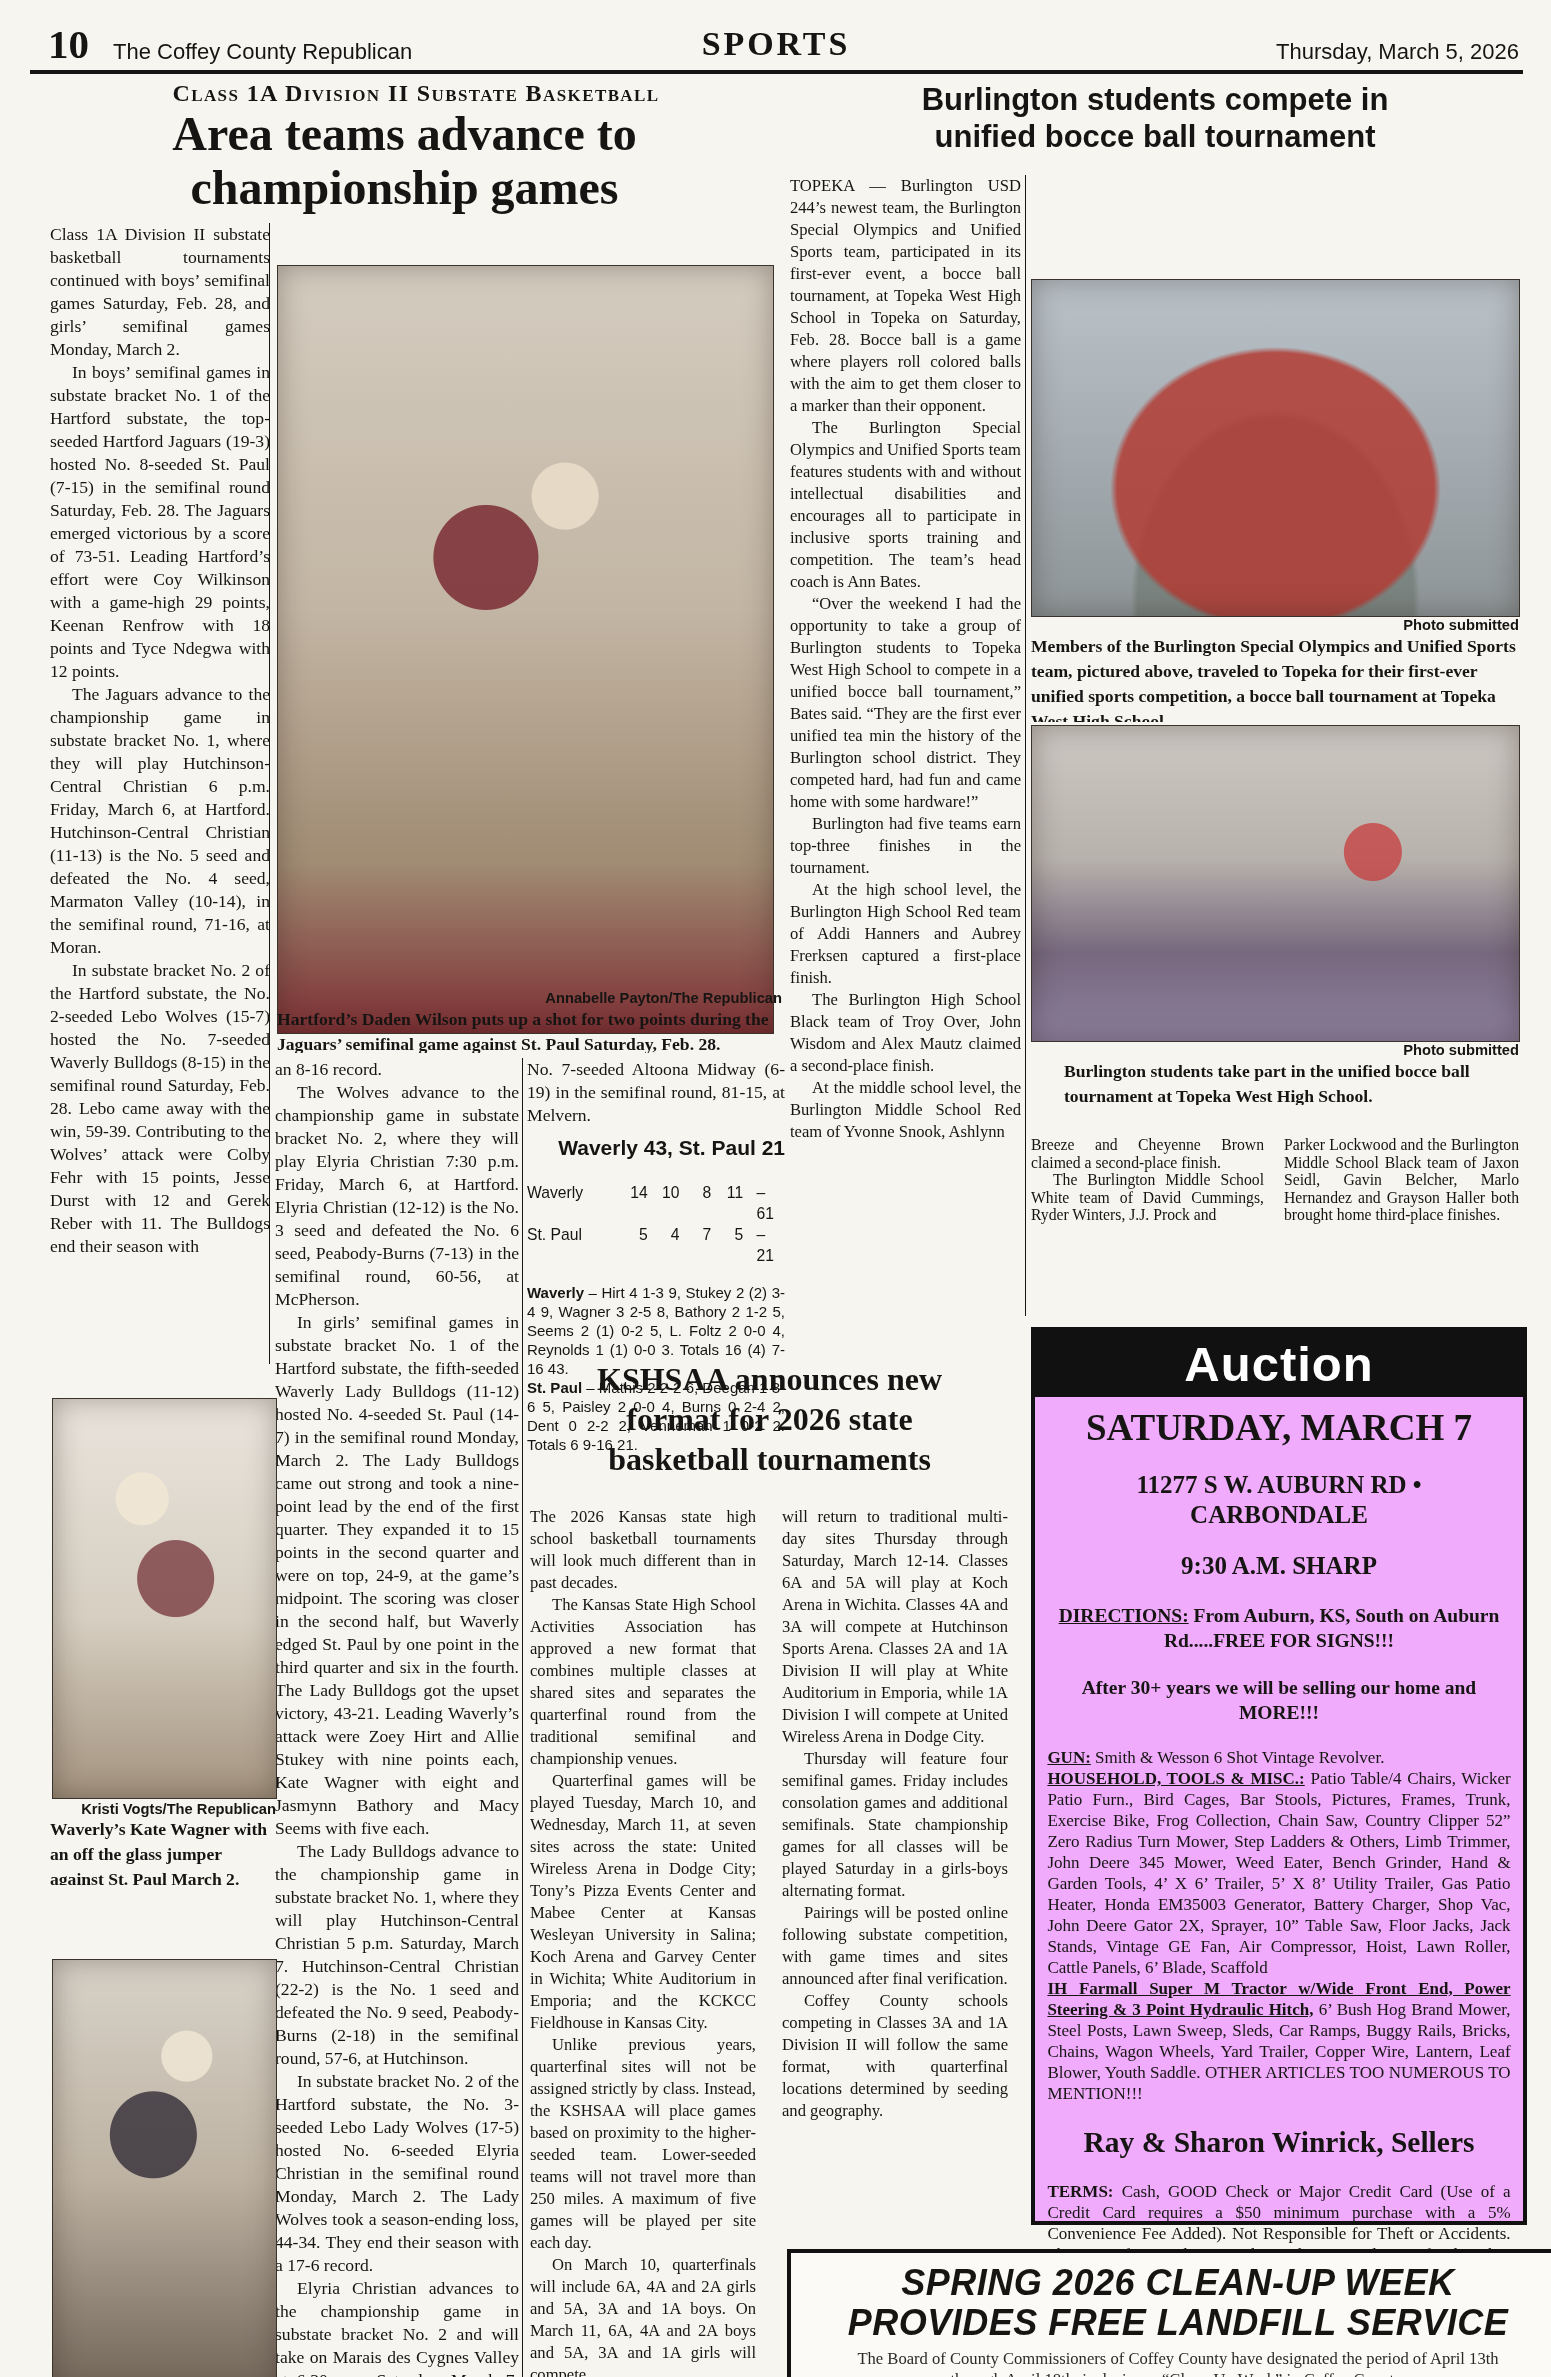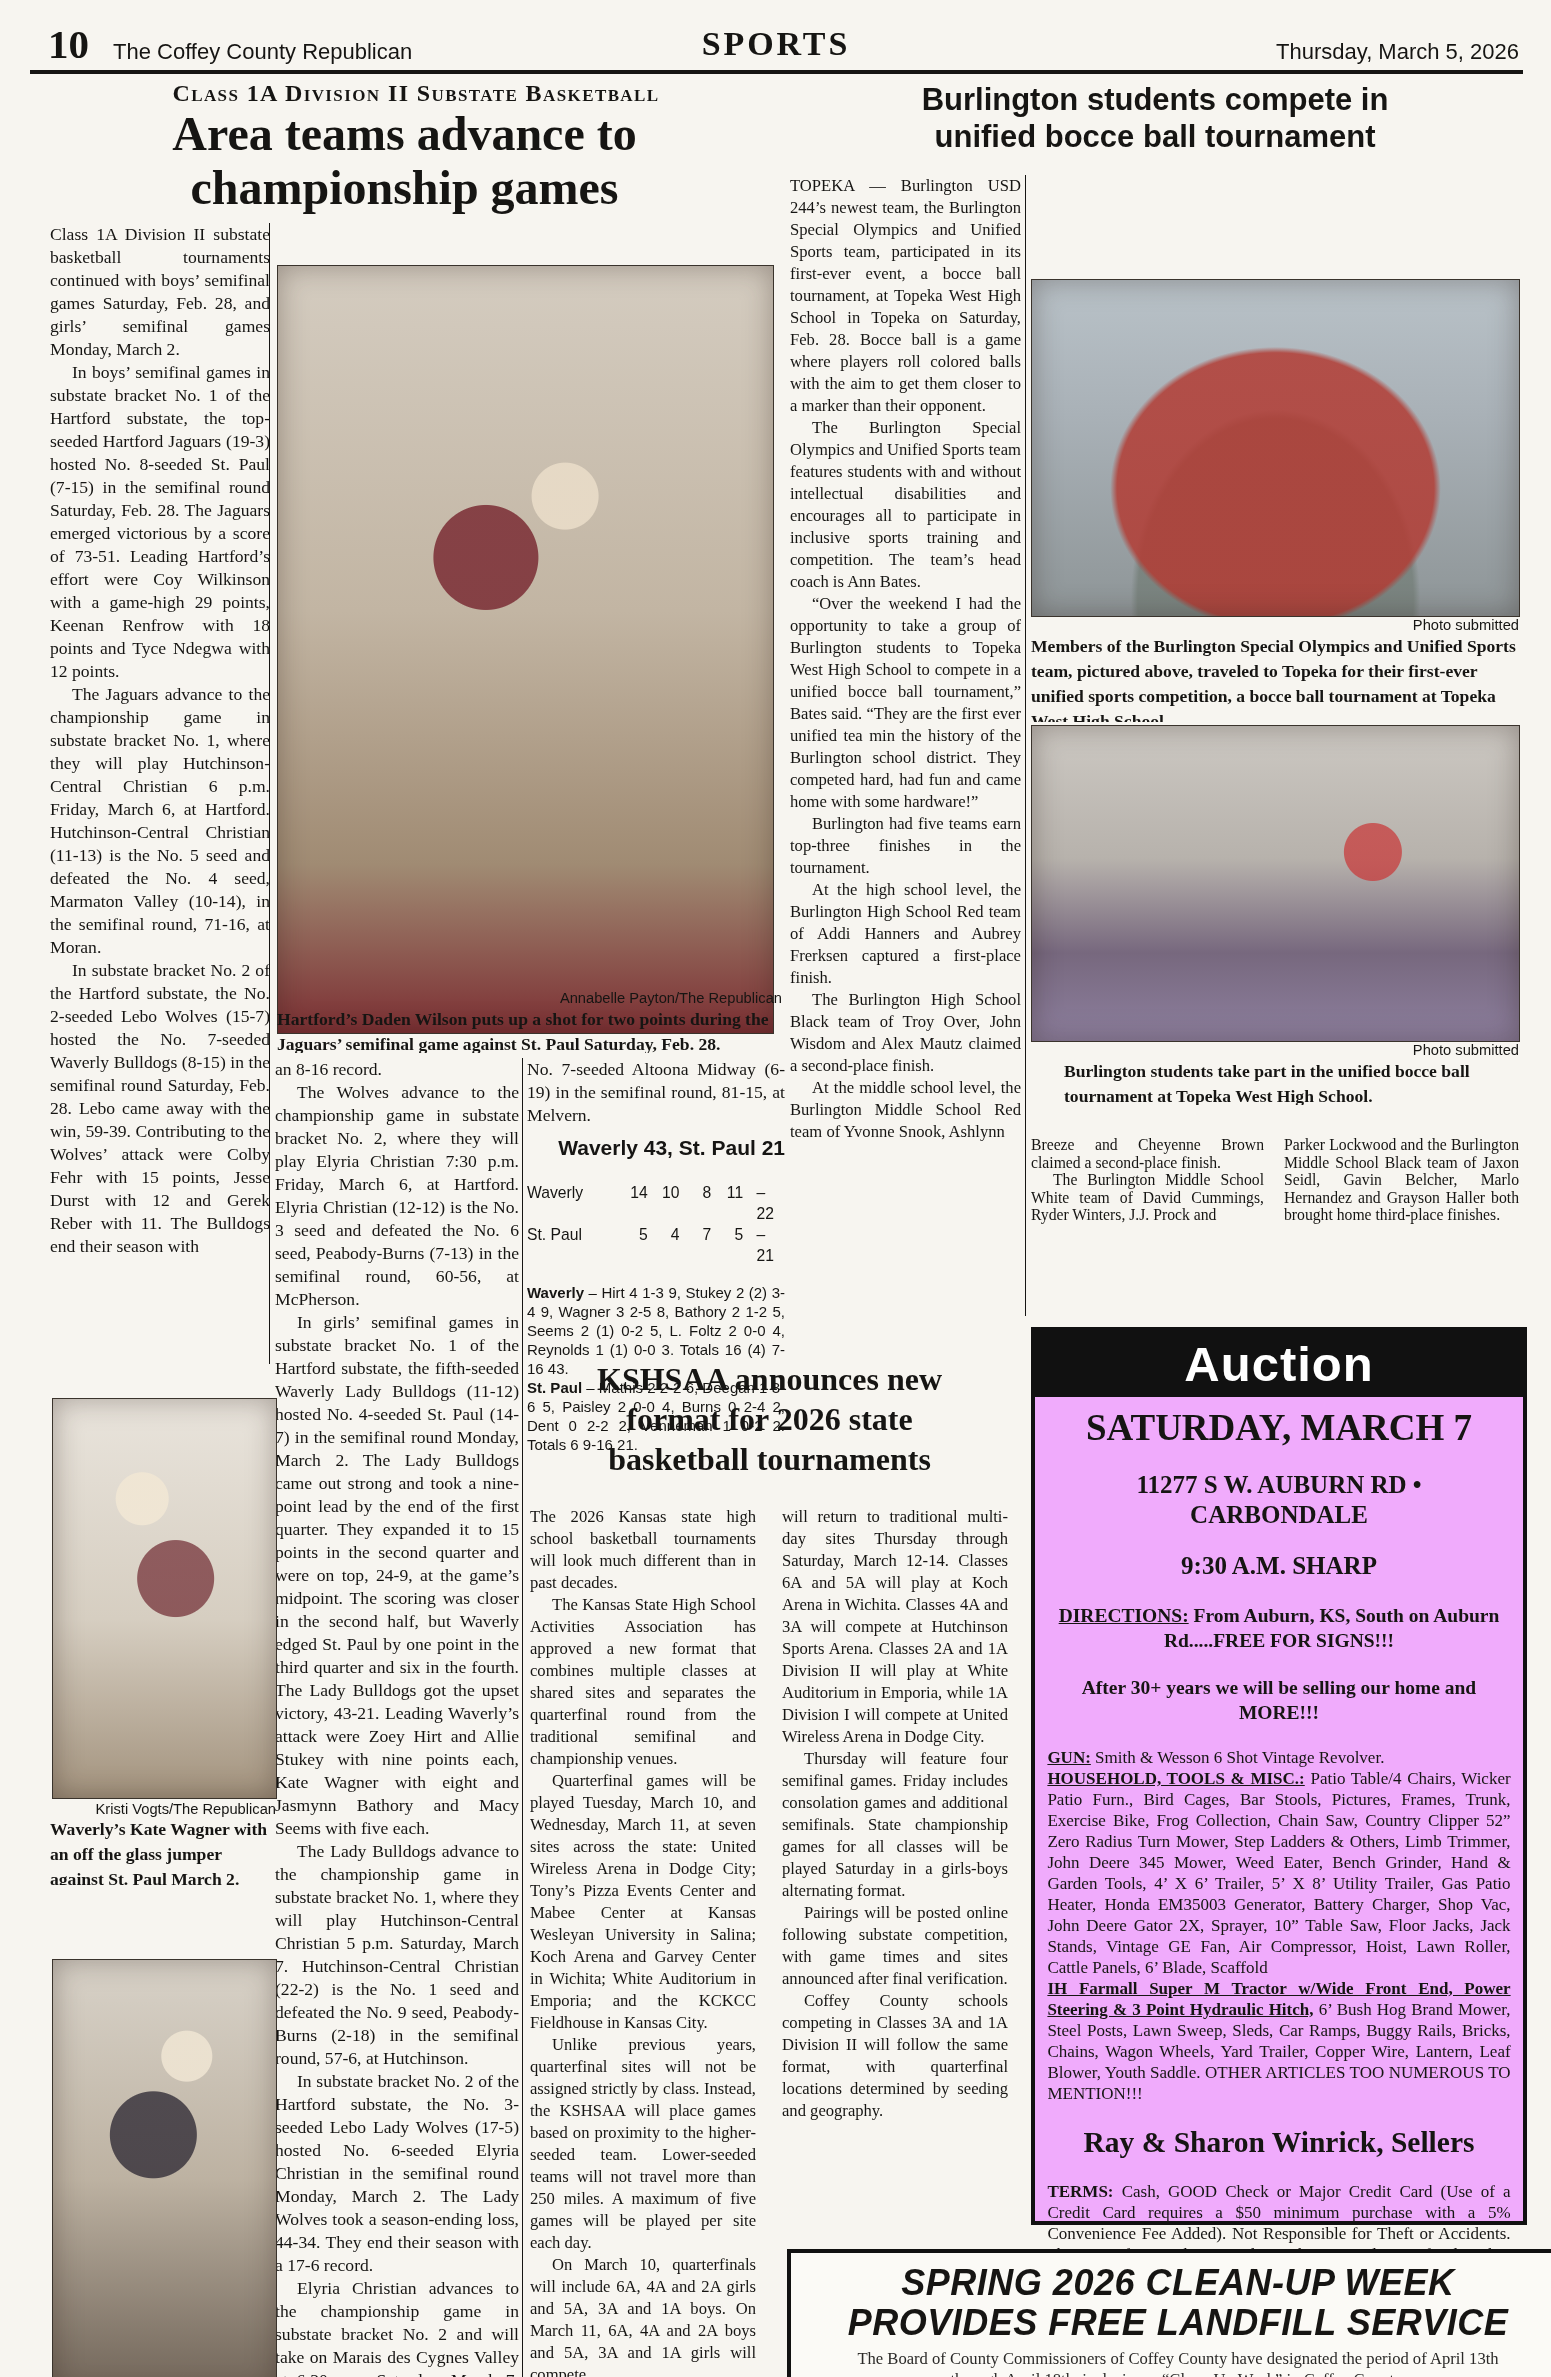--- a/index.html
+++ b/index.html
@@ -14,21 +14,21 @@
   .jcol p:first-child{text-indent:0}
   .jcol{overflow:hidden}
   .small p{font-size:16.6px;line-height:22px}
   .tiny p{font-size:15.7px;line-height:17.6px}
   
   .kicker{font-variant:small-caps;font-weight:600;font-size:24px;letter-spacing:1.4px}
   .head1{font-weight:bold;font-size:48px;line-height:54px}
   .head2{font-family:"Liberation Sans",sans-serif;font-weight:bold;font-size:31px;line-height:37px}
   .head3{font-weight:600;font-size:32px;line-height:40px}
   
-  .credit{font-family:"Liberation Sans",sans-serif;font-weight:normal;font-size:14.7px;text-align:right}
+  .credit{font-family:"Liberation Sans",sans-serif;font-weight:bold;font-size:14.7px;text-align:right}
   .caption{font-family:Liberation Serif, serif;font-weight:bold;font-size:17.6px;line-height:25px}
   
   .photo{box-shadow:inset 0 0 28.5px rgba(40,25,20,.35);border:0.5px solid #3a332c}
   
   .bs-title{font-family:"Liberation Sans",sans-serif;font-weight:bold;font-size:21px;text-align:right;margin-bottom:22px}
   .score-row{display:flex;font-family:"Liberation Sans",sans-serif;font-size:15.7px;line-height:21px}
   .score-row .t{width:95px}
   .score-row .q{width:34px;text-align:right}
   .score-row .tot{margin-left:13.3px}
   .bs-detail p{font-family:"Liberation Sans",sans-serif;font-size:15px;line-height:19px;text-align:justify;text-indent:0;margin:0}
@@ -102,21 +102,21 @@
 
   <div class="abs" style="left:527px;top:1136px;width:258px;height:181px">
     <div class="bs-title">Waverly 43, St. Paul 21</div>
     <div>
         <div class="score-row">
           <span class="t">Waverly</span>
           <span class="q">14</span>
           <span class="q">10</span>
           <span class="q">8</span>
           <span class="q">11</span>
-          <span class="tot">– 22</span>
+          <span class="tot">– 61</span>
         </div>
         <div class="score-row">
           <span class="t">St. Paul</span>
           <span class="q">5</span>
           <span class="q">4</span>
           <span class="q">7</span>
           <span class="q">5</span>
           <span class="tot">– 21</span>
         </div>
       </div>

